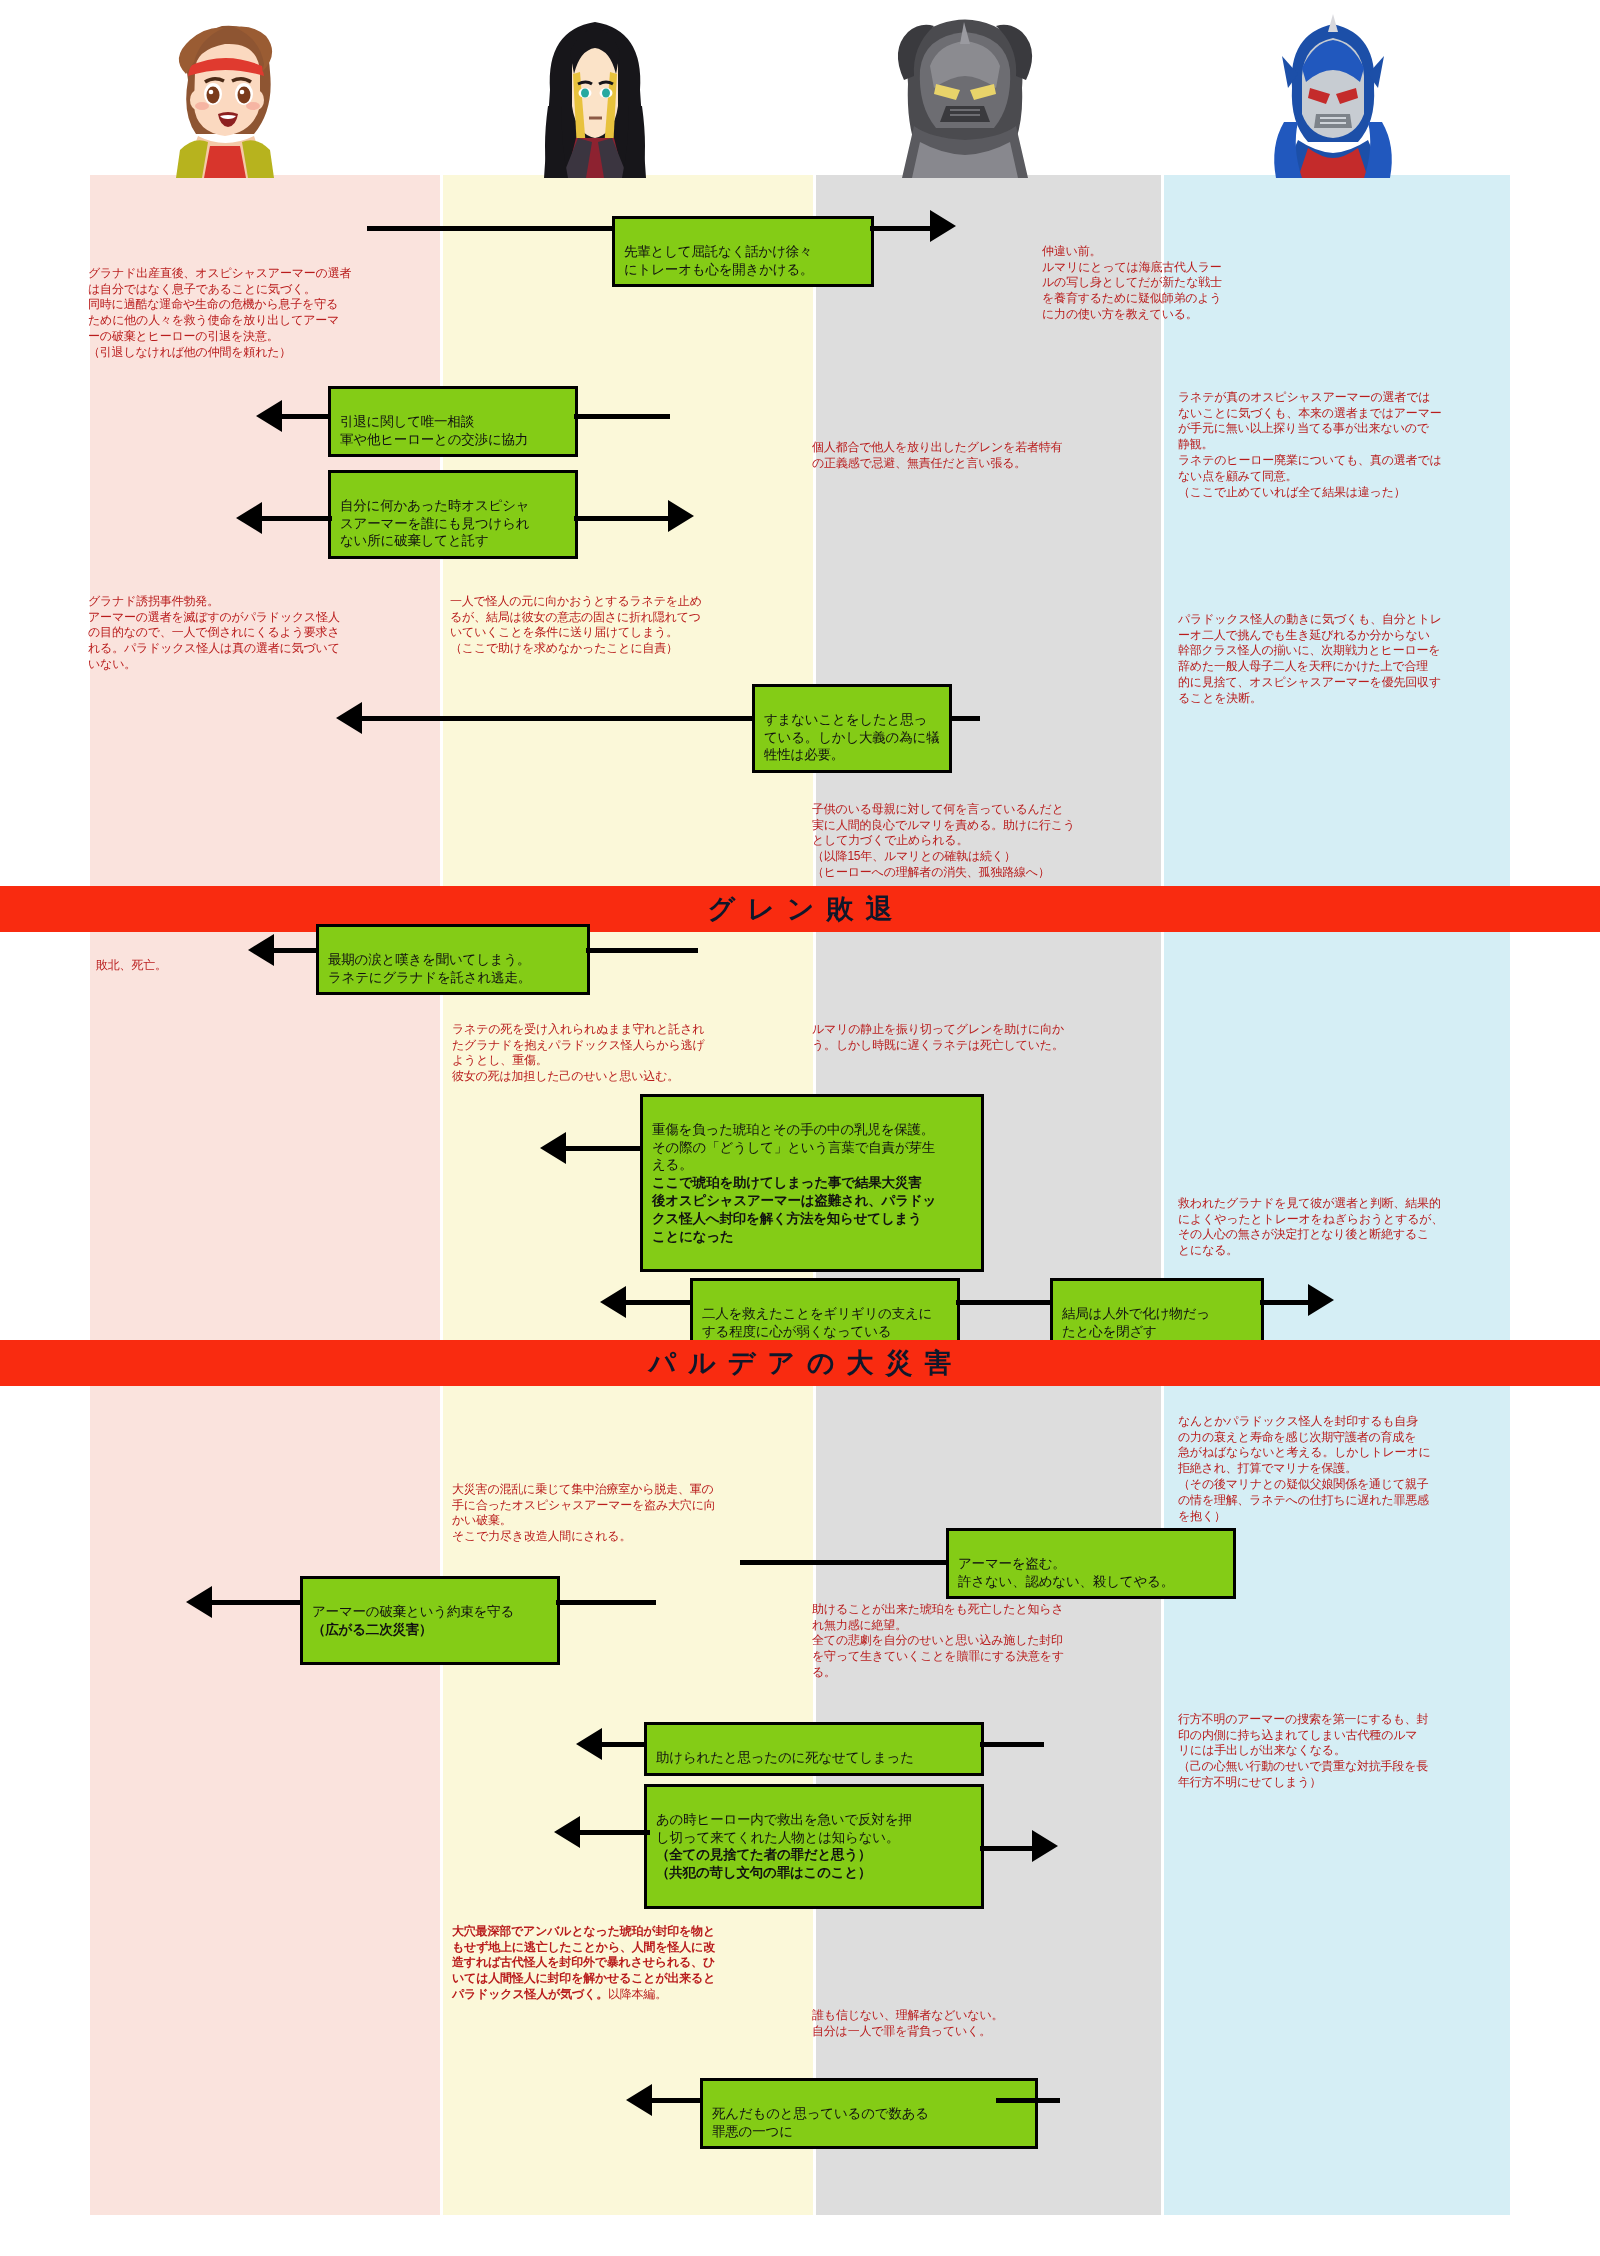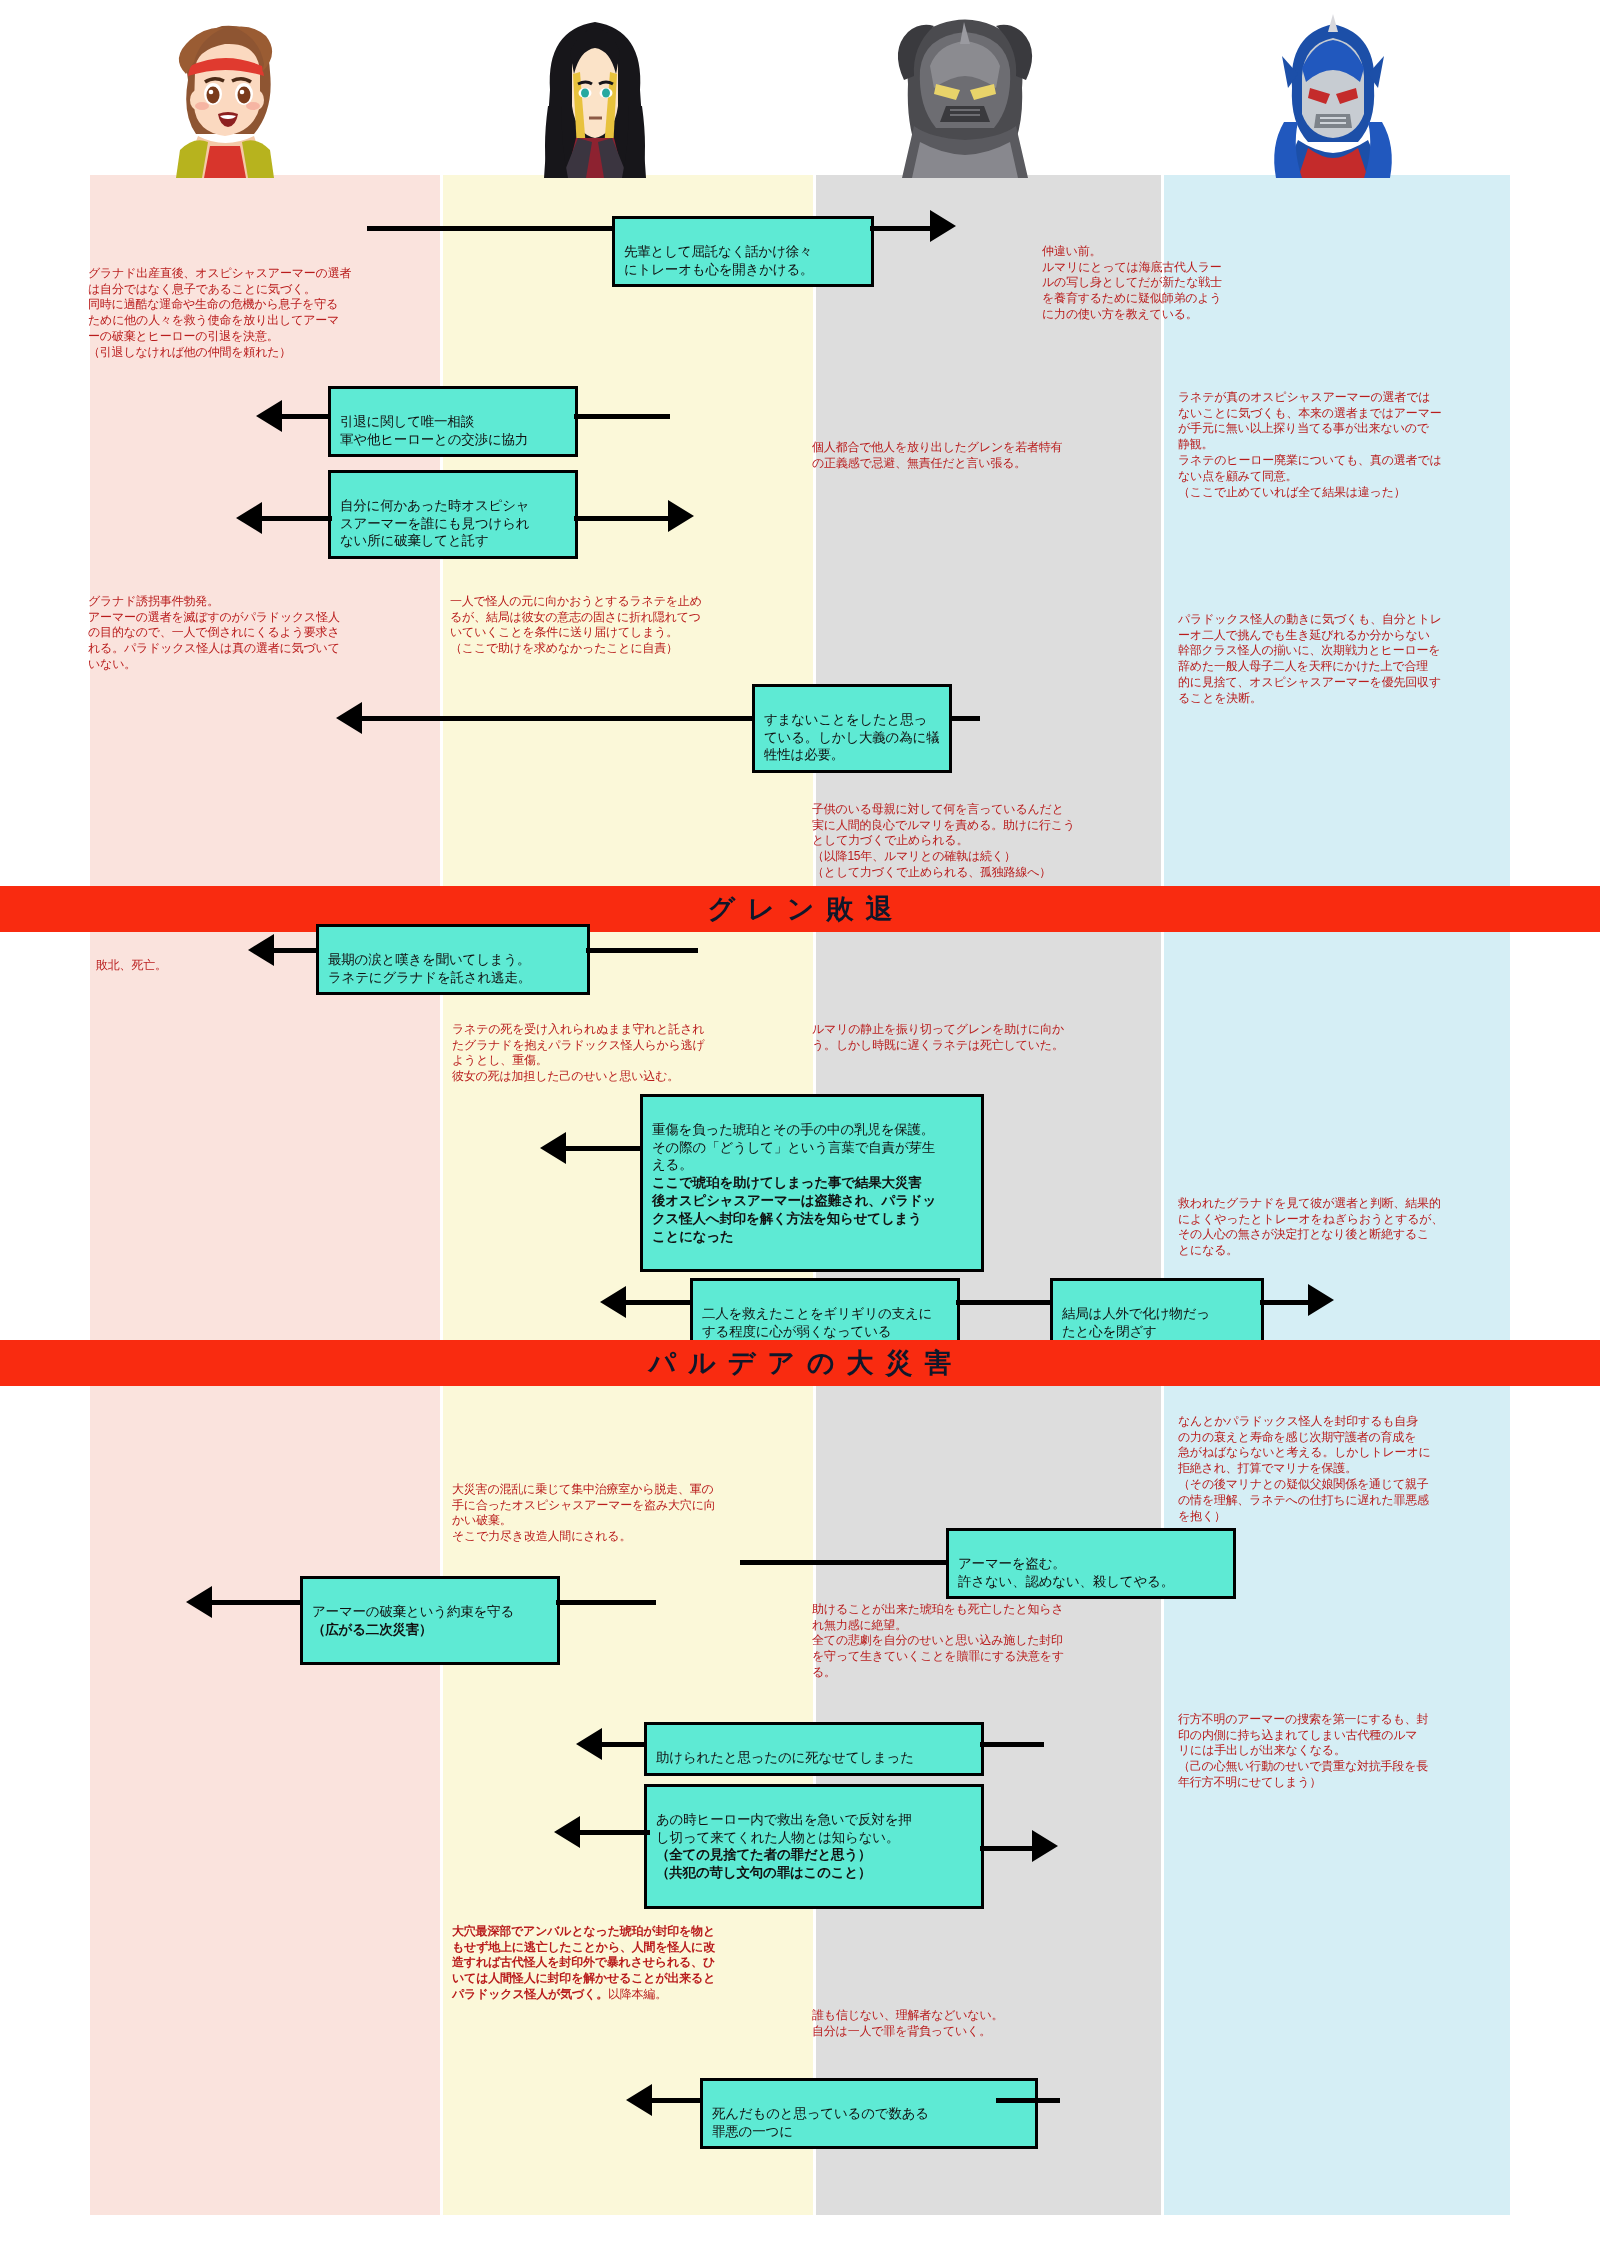--- a/index.html
+++ b/index.html
@@ -28,21 +28,21 @@
     line-height:1.32;
     color:#b91c1c;
     white-space:pre-line;
     letter-spacing:-0.2px;
   }
   .para.b { font-weight:bold; }
 
   
   .box {
     position:absolute;
-    background:#5eead4;
+    background:#84cc16;
     border:3px solid #000;
     padding:6px 9px;
     font-size:13.5px;
     line-height:1.32;
     color:#111;
     white-space:pre-line;
     letter-spacing:-0.2px;
   }
   .box b { font-weight:bold; display:block; }
 
@@ -259,21 +259,21 @@
 ている。しかし大義の為に犠
 牲性は必要。</span>
 </div>
 <div class="hline" style="left:950px; top:716px; width:30px;"></div>
 
 <div class="para" style="left:812px; top:786px; width:345px;">
   <span>子供のいる母親に対して何を言っているんだと
 実に人間的良心でルマリを責める。助けに行こう
 として力づくで止められる。</span>
   <span class="b" style="display:block">（以降15年、ルマリとの確執は続く）
-（として力づくで止められる、孤独路線へ）</span>
+（ヒーローへの理解者の消失、孤独路線へ）</span>
 </div>
 
 <div class="banner" style="top:886px;">
   <span>グレン敗退</span>
 </div>
 
 <div class="para" style="left:96px; top:942px; width:160px;">
   <span>敗北、死亡。</span>
 </div>
 <div class="arrow left" style="left:248px; top:934px;"></div>

